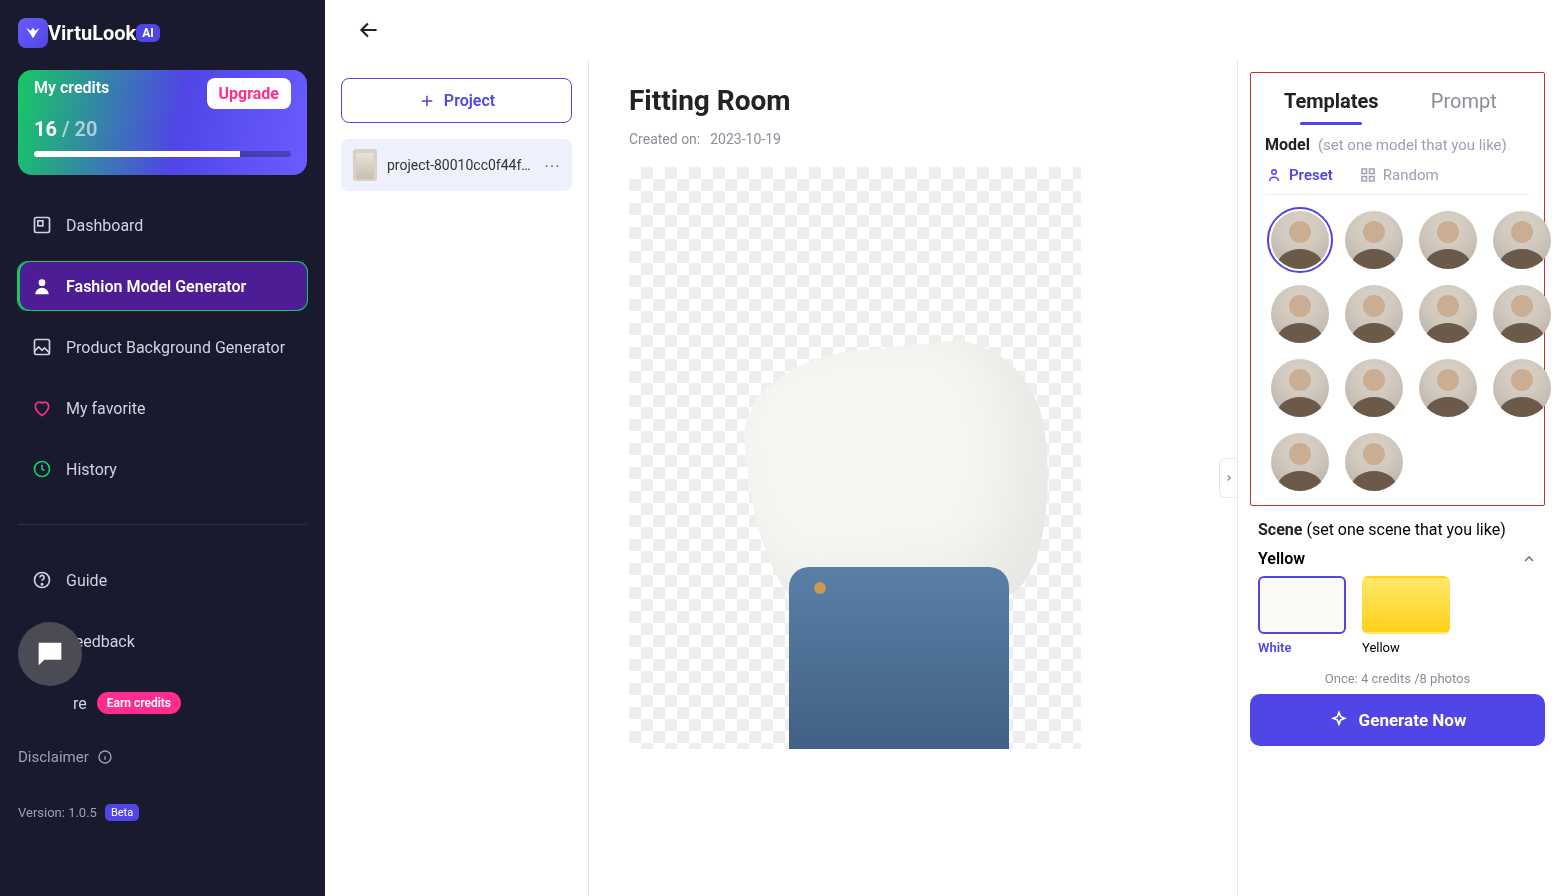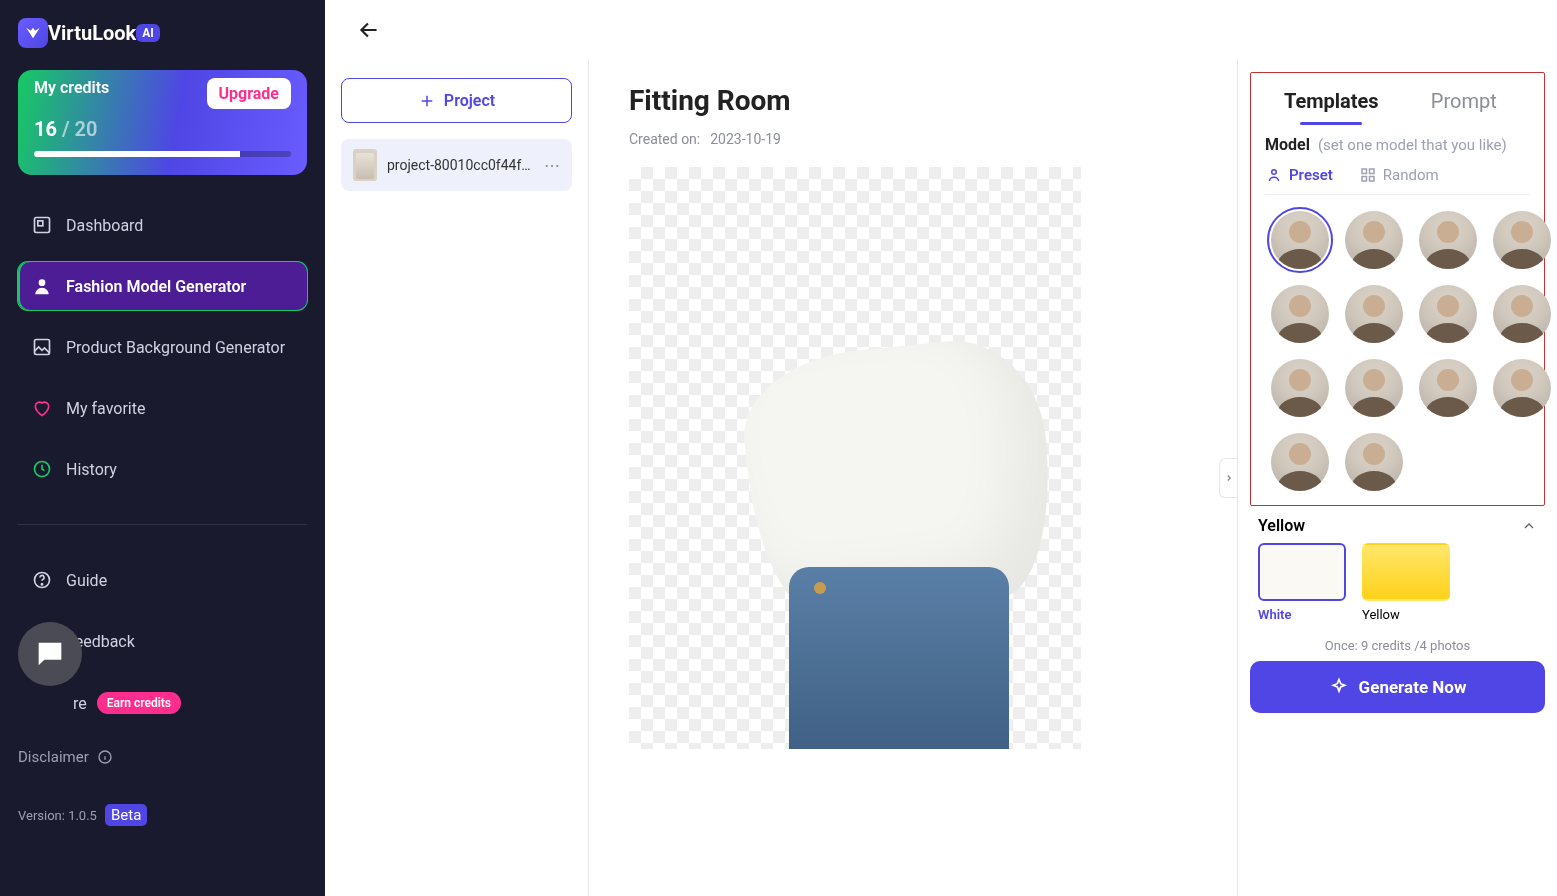--- a/index.html
+++ b/index.html
@@ -26,21 +26,21 @@
 .nav-item { display:flex; align-items:center; gap:14px; padding:14px 14px; border-radius:10px; cursor:pointer; font-size:16px; color:#cfd2e1; }
 .nav-item.active { background:#4c1d95; color:#fff; font-weight:600; box-shadow: 2px 0 0 #17c964 inset, 0 0 0 1px #17c964; }
 .nav-item .nicon { width:20px; height:20px; flex-shrink:0; display:flex; align-items:center; justify-content:center; }
 .nav-item .nicon svg { width:20px; height:20px; }
 .nav-sep { height:1px; background:#2f3147; margin:18px 0; }
 
 .share-row { display:flex; align-items:center; gap:10px; }
 .earn-pill { background:#ff2d8d; color:#fff; font-size:12px; font-weight:600; padding:4px 10px; border-radius:12px; }
 .disclaimer-row { display:flex; align-items:center; gap:8px; color:#9ca0b3; font-size:15px; margin-top:20px; }
 .version-row { color:#9ca0b3; font-size:13px; margin-top:38px; display:flex; align-items:center; gap:8px; }
-.beta-badge { background:#4f46e5; color:#fff; font-size:15px; padding:2px 6px; border-radius:5px; }
+.beta-badge { background:#4f46e5; color:#fff; font-size:11px; padding:2px 6px; border-radius:5px; }
 
 .chat-fab { position:absolute; left:18px; bottom:210px; width:64px; height:64px; border-radius:50%; background:#4b4b55; display:flex; align-items:center; justify-content:center; }
 .chat-fab svg { width:34px; height:34px; }
 
 
 .main { flex:1; display:flex; flex-direction:column; }
 .topbar { height:60px; display:flex; align-items:center; justify-content:space-between; padding:0 26px; }
 .back-btn { width:36px; height:36px; display:flex; align-items:center; justify-content:center; cursor:pointer; }
 .back-btn svg { width:26px; height:26px; }
 .top-right { display:flex; align-items:center; gap:18px; }
@@ -323,39 +323,43 @@
             <div class="model-av"></div>
             <div class="model-av"></div>
             <div class="model-av"></div>
             <div class="model-av"></div>
             <div class="model-av"></div>
             <div class="model-av"></div>
           </div>
         </div>
       </div>
 
+      <div class="scene-sec">
+        <span class="section-title">Scene</span>
+        <span class="hint">(set one scene that you like)</span>
+      </div>
 
       <div class="color-row-head">
         <span class="ctitle">Yellow</span>
         <svg width="16" height="16" viewBox="0 0 24 24" fill="none" stroke="#666" stroke-width="2">
             <path d="M6 15l6-6 6 6"></path>
           </svg>
       </div>
       <div class="swatch-row">
         <div class="swatch sel">
           <div class="box sw-white"></div>
           <div class="lbl">White</div>
         </div>
         <div class="swatch">
           <div class="box sw-yellow"></div>
           <div class="lbl">Yellow</div>
         </div>
       </div>
 
-      <div class="once-row">Once: 9 credits /4 photos</div>
+      <div class="once-row">Once: 4 credits /8 photos</div>
       <button class="gen-btn">
         <svg viewBox="0 0 24 24" fill="none" stroke="#fff" stroke-width="2">
             <path d="M12 3l2 5 5 2-5 2-2 5-2-5-5-2 5-2z"></path>
           </svg>
         <span>Generate Now</span>
       </button>
     </div>
   </div>
 </div>
 

